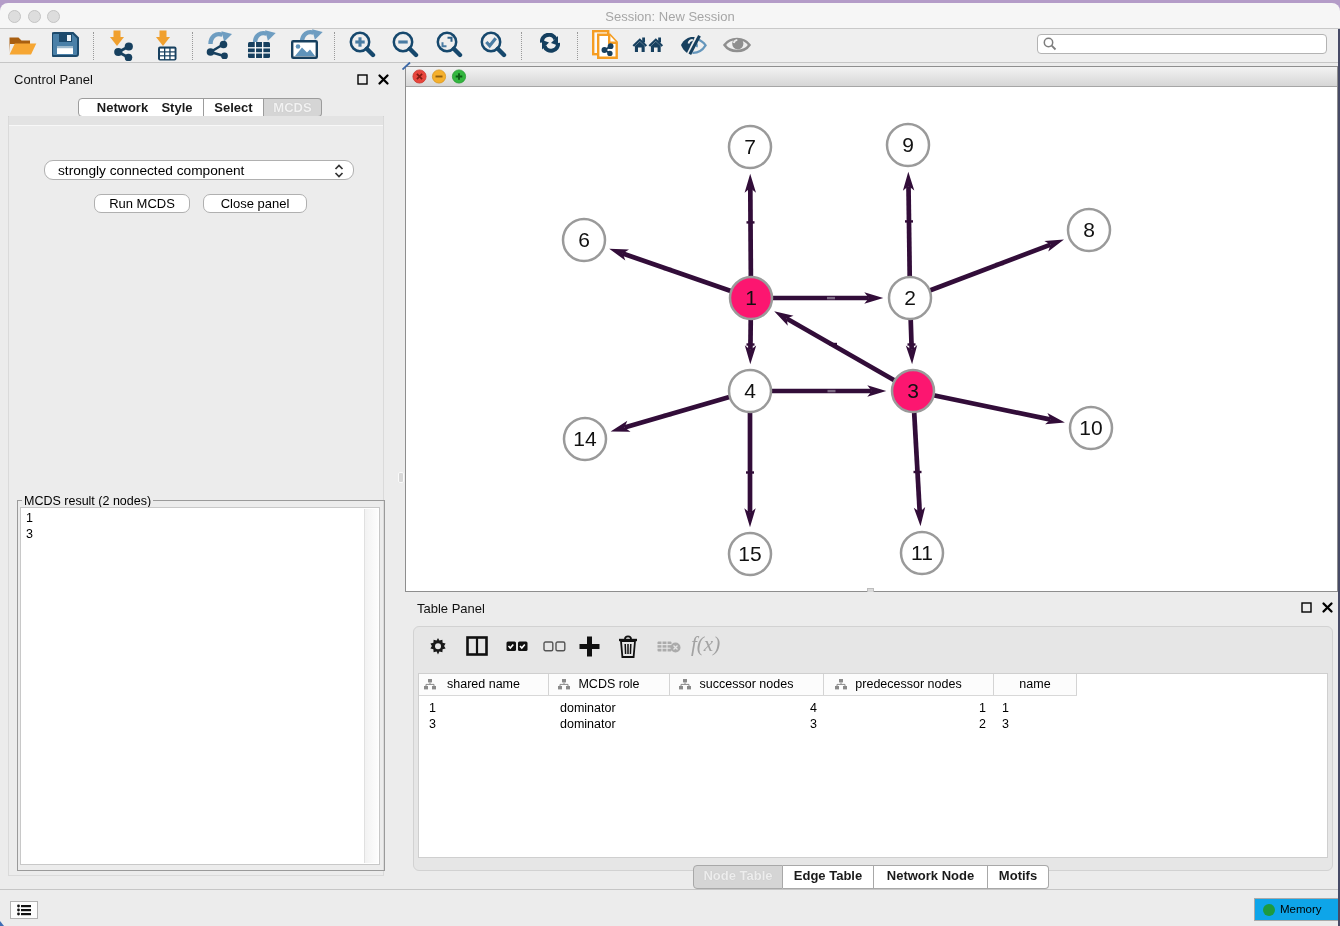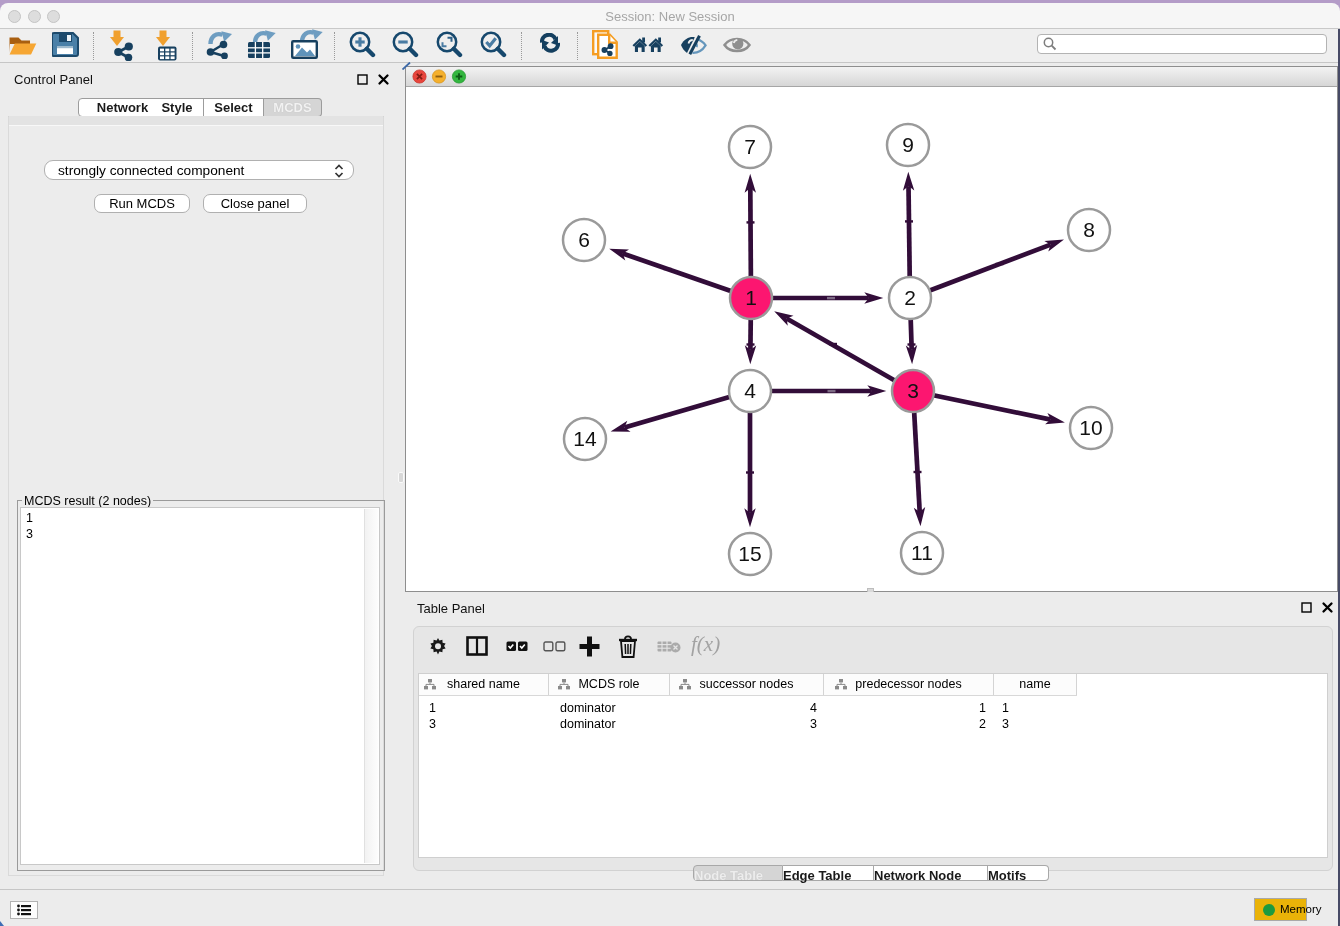--- a/index.html
+++ b/index.html
@@ -49,23 +49,23 @@
 #tpanel{left:405px;top:592px;width:933px;height:296px;background:#ececec;}
 #tsub{position:absolute;left:8px;top:34px;width:918px;height:243px;
   background:#e6e6e6;border:1px solid #d2d2d2;border-radius:6px;}
 #ttable{position:absolute;left:4px;top:46px;width:910px;height:185px;
   background:#fff;border:1px solid #cfcfcf;box-sizing:border-box;}
 .th{position:absolute;top:0;height:21px;background:#fcfcfc;
   border-right:1px solid #d4d4d4;box-sizing:border-box;font-size:12.5px;
   text-align:center;line-height:21px;color:#000;}
 .td{position:absolute;font-size:12.5px;color:#000;}
 
-.btab{position:absolute;top:865px;height:16px;background:#fff;
+.btab{position:absolute;top:865px;height:24px;background:#fff;
   border:1px solid #a8a8a8;box-sizing:border-box;font-size:13px;font-weight:bold;
-  line-height:19px;color:#1a1a1a;}
+  text-align:center;line-height:19px;color:#1a1a1a;}
 
 #statusbar{left:0;top:889px;width:1340px;height:37px;background:#ececec;
   border-top:1px solid #c6c6c6;}
 </style>
 </head>
 <body>
 <div class="abs" id="topstrip"></div>
 <div class="abs" id="titlebar">
   <div class="tlight" style="left:8px;"></div>
   <div class="tlight" style="left:28px;"></div>
@@ -449,21 +449,21 @@
       <g fill="#111">
           <circle cx="1.5" cy="2" r="1.4"></circle>
           <circle cx="1.5" cy="6" r="1.4"></circle>
           <circle cx="1.5" cy="10" r="1.4"></circle>
       <rect x="4" y="1" width="10" height="2.2"></rect>
           <rect x="4" y="5" width="10" height="2.2"></rect>
           <rect x="4" y="9" width="10" height="2.2"></rect>
         </g>
     </svg>
   </div>
-  <div class="abs" style="left:1254px;top:8px;width:53px;height:23px;background:#eab308;border:1px solid #a9a9a9;box-sizing:border-box;">
+  <div class="abs" style="left:1254px;top:8px;width:86px;height:23px;background:#0ea5e9;border:1px solid #a9a9a9;box-sizing:border-box;">
     <div style="position:absolute;left:8px;top:5px;width:12px;height:12px;border-radius:50%;background:#1d9a3f;"></div>
     <div style="position:absolute;left:25px;top:4px;font-size:11.5px;color:#000;">Memory</div>
   </div>
 </div>
 <svg class="abs" style="left:402px;top:62px;" width="9" height="8" viewBox="0 0 9 8">
     <line x1="0.5" y1="7.5" x2="8" y2="0.5" stroke="#3c69a8" stroke-width="1.8"></line>
   </svg>
 <svg class="abs" style="left:0px;top:921px;" width="4" height="5" viewBox="0 0 4 5">
     <path d="M0,5 L4,5 L0,0 z" fill="#3f6db4"></path>
   </svg>

